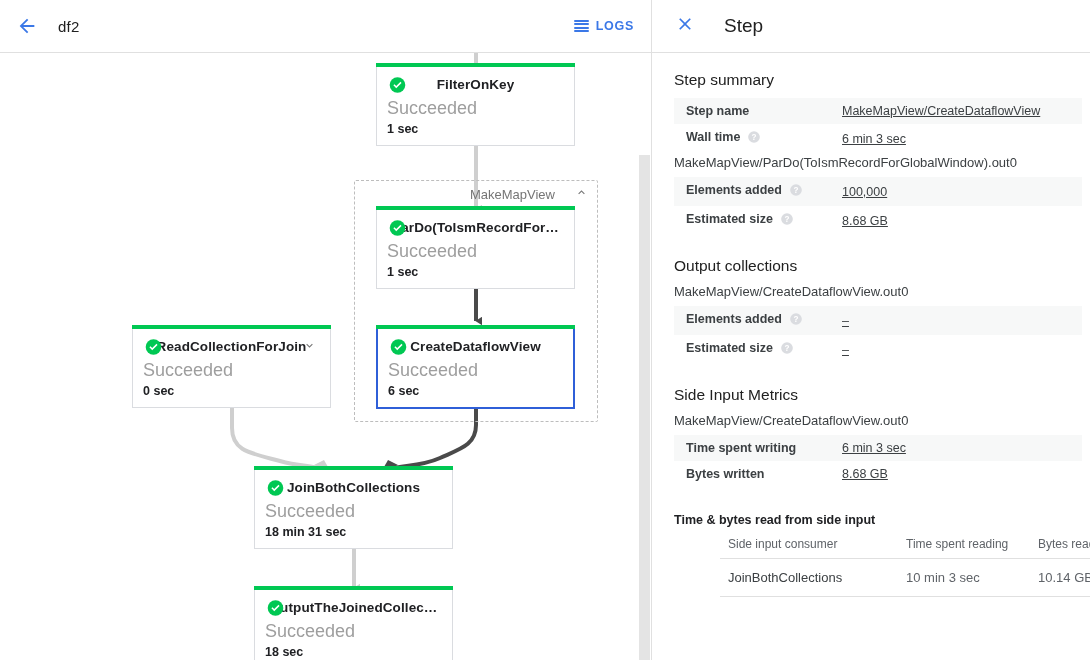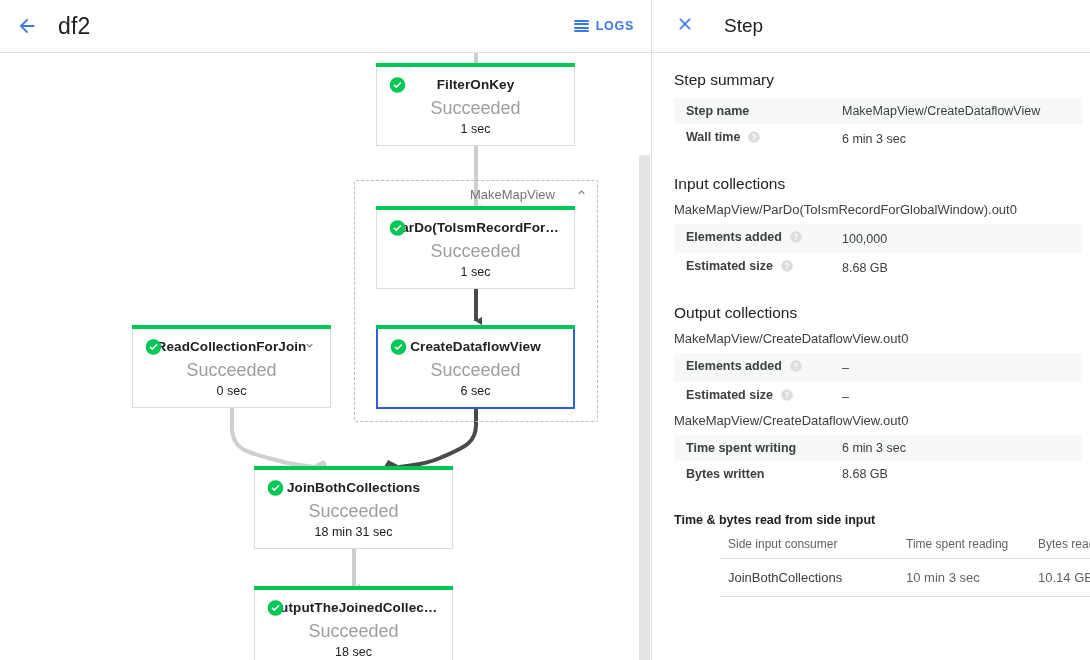--- a/index.html
+++ b/index.html
@@ -39,21 +39,21 @@
   }
   .back-btn {
     width: 34px; height: 34px;
     display: flex; align-items: center; justify-content: center;
     cursor: pointer;
     border-radius: 50%;
     flex: 0 0 auto;
   }
   .back-btn svg { display:block; }
   .job-title {
-    font-size: 23px;
+    font-size: 15px;
     color: #212121;
     margin-left: 14px;
     letter-spacing: .2px;
     white-space: nowrap;
   }
   .topbar-spacer { flex: 1 1 auto; }
   .logs-btn {
     display: flex;
     align-items: center;
     gap: 7px;
@@ -120,21 +120,20 @@
     left: -1px; right: -1px; top: -4px;
     height: 4px;
     background: #00c853;
   }
   .node.selected .status-bar {
     left: -2px; right: -2px; top: -4px;
   }
   .node-body {
     position: relative;
     padding: 8px 10px 9px 10px;
-    text-align: center;
   }
   .node-title-row {
     display: flex;
     align-items: center;
     justify-content: center;
     position: relative;
     min-height: 19px;
   }
   .check-icon {
     position: absolute;
@@ -154,21 +153,21 @@
   }
   .node-status {
     font-size: 18px;
     color: #9e9e9e;
     margin-top: 4px;
   }
   .node-time {
     font-size: 12.5px;
     color: #202124;
     margin-top: 3px;
-    font-weight: 400;
+    font-weight: 700;
   }
   .node-chevron {
     position: absolute;
     right: 4px; top: 50%;
     transform: translateY(-50%);
   }
 
   
   .graph-scrollbar {
     position: absolute;
@@ -240,20 +239,21 @@
   }
   .kv-table td.k {
     width: 168px;
     color: #3c4043;
     font-weight: bold;
   }
   .kv-table td.v {
     color: #3c4043;
     font-weight: normal;
     padding-left: 0;
+    text-decoration: underline;
   }
   .help-icon {
     display: inline-block;
     vertical-align: -3px;
     margin-left: 7px;
     cursor: pointer;
   }
   .sub-h {
     font-size: 12.5px;
     font-weight: bold;
@@ -489,21 +489,20 @@
         <tr>
           <td class="k"><span>Wall time</span><span class="help-icon"><svg width="14" height="14" viewBox="0 0 24 24">
                     <circle cx="12" cy="12" r="10" fill="#dadce0"></circle>
                     <text x="12" y="17" font-size="14" text-anchor="middle" fill="#fff" font-family="Liberation Sans, sans-serif">?</text>
                   </svg></span></td>
           <td class="v">6 min 3 sec</td>
         </tr>
       </tbody>
         </table>
 
-      <h3 class="section-h second">Input collections</h3>
       <div class="coll-name">MakeMapView/ParDo(ToIsmRecordForGlobalWindow).out0</div>
       <table class="kv-table">
         <tbody>
             <tr class="alt">
           <td class="k"><span>Elements added</span><span class="help-icon"><svg width="14" height="14" viewBox="0 0 24 24">
                     <circle cx="12" cy="12" r="10" fill="#dadce0"></circle>
                     <text x="12" y="17" font-size="14" text-anchor="middle" fill="#fff" font-family="Liberation Sans, sans-serif">?</text>
                   </svg></span></td>
           <td class="v">100,000</td>
         </tr>
@@ -531,20 +530,21 @@
         <tr>
           <td class="k"><span>Estimated size</span><span class="help-icon"><svg width="14" height="14" viewBox="0 0 24 24">
                     <circle cx="12" cy="12" r="10" fill="#dadce0"></circle>
                     <text x="12" y="17" font-size="14" text-anchor="middle" fill="#fff" font-family="Liberation Sans, sans-serif">?</text>
                   </svg></span></td>
           <td class="v">–</td>
         </tr>
       </tbody>
         </table>
 
+      <h3 class="section-h second">Side Input Metrics</h3>
       <div class="coll-name">MakeMapView/CreateDataflowView.out0</div>
       <table class="kv-table">
         <tbody>
             <tr class="alt">
           <td class="k"><span>Time spent writing</span></td>
           <td class="v">6 min 3 sec</td>
         </tr>
         <tr>
           <td class="k"><span>Bytes written</span></td>
           <td class="v">8.68 GB</td>

